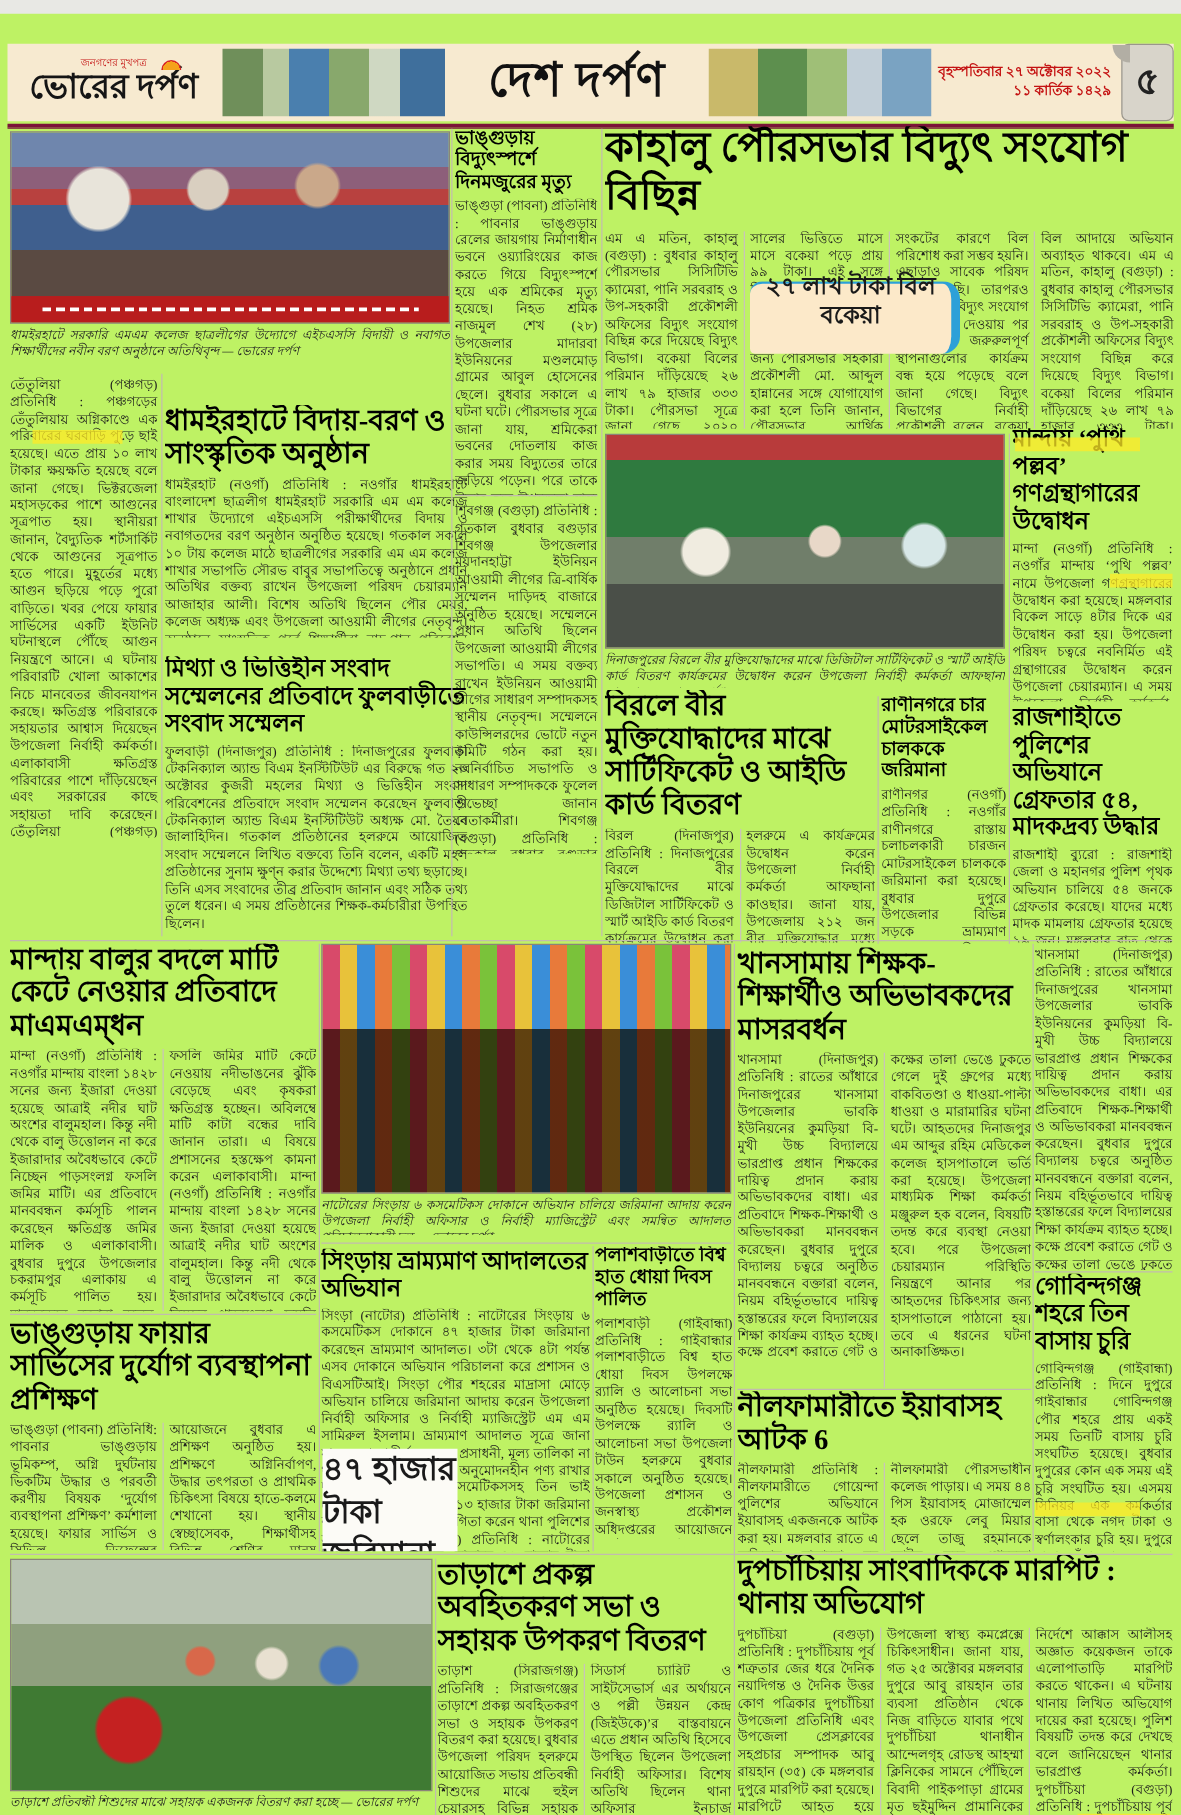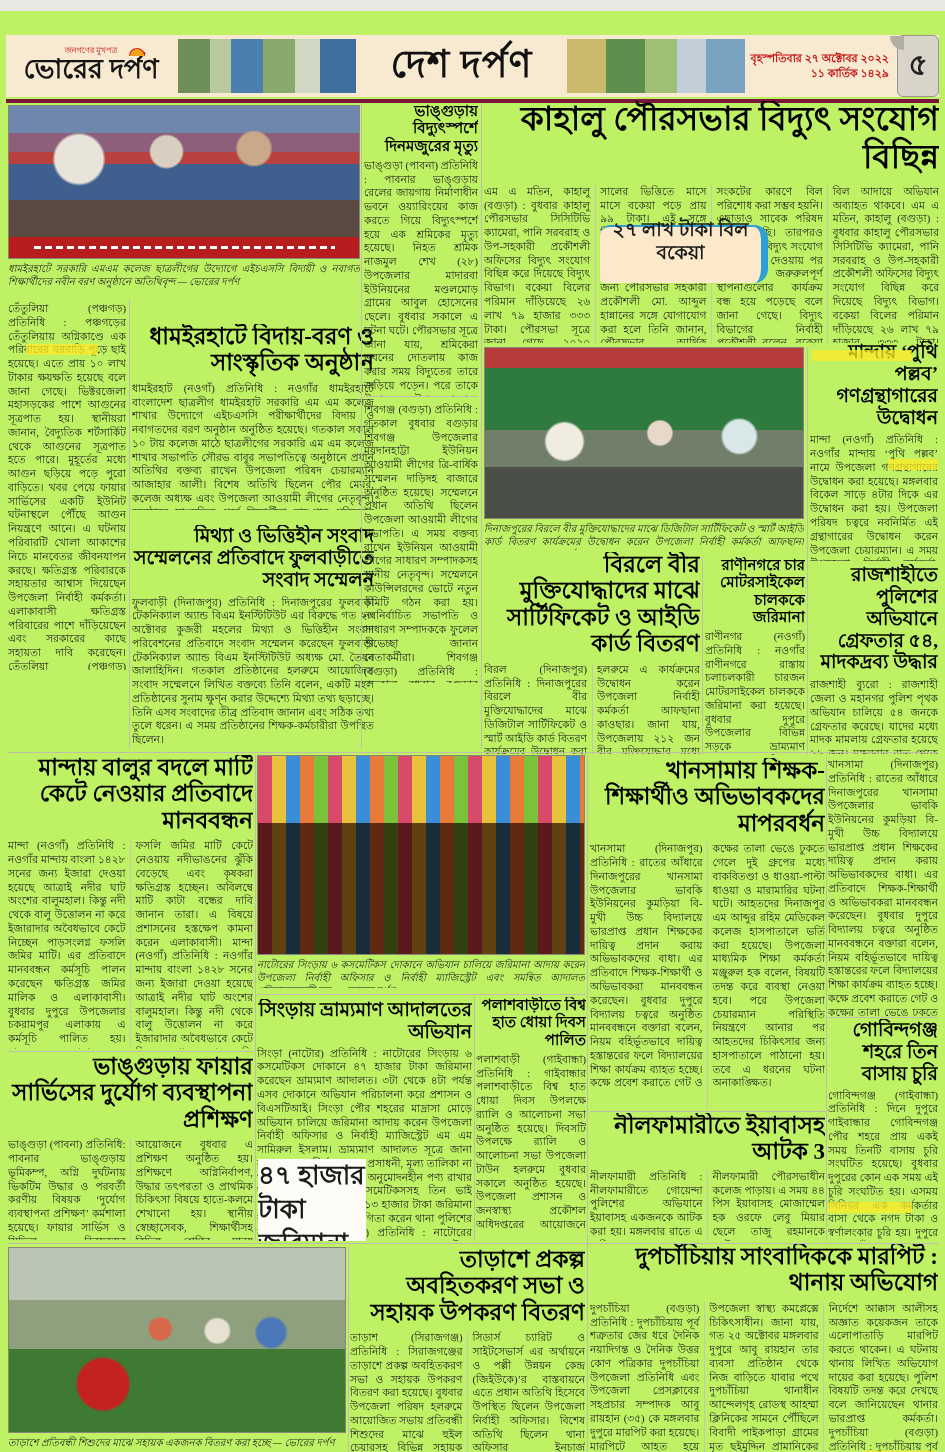--- a/index.html
+++ b/index.html
@@ -27,21 +27,21 @@
   .date-box { width:150px; display:flex; flex-direction:column; justify-content:center;
     align-items:flex-end; padding-right:8px; color:#c41212; font-size:11px; font-weight:bold; text-align:right; line-height:1.35; }
   .page-tab { width:42px; background:#d8d4ca; border:1px solid #9a968c; border-radius:6px;
     display:flex; align-items:center; justify-content:center; font-size:30px; font-weight:bold; color:#222; position:relative; }
   .page-tab:before { content:""; position:absolute; left:-8px; top:0; width:14px; height:14px;
     background:#b2aea4; border-radius:0 0 0 14px; }
   .head-rule { position:absolute; left:6px; top:88px; width:933px; height:4px;
     border-top:3px solid #7a1438; border-bottom:1px solid #7a1438; }
   
   .art { position:absolute; overflow:hidden; }
-  .hl { font-weight:bold; text-align:right; line-height:1.15; color:#000; }
+  .hl { font-weight:bold; text-align:left; line-height:1.15; color:#000; }
   .hl-xl { font-size:33px; }
   .hl-lg { font-size:23px; }
   .hl-md { font-size:19px; }
   .hl-sm { font-size:15px; }
   .body-txt { font-size:10.6px; line-height:1.3; text-align:justify; color:#1c1c1c; overflow:hidden; }
   .cols-2 { column-count:2; column-gap:10px; column-rule:1px solid #c9c4b8; }
   .cols-3 { column-count:3; column-gap:10px; column-rule:1px solid #c9c4b8; }
   .cols-4 { column-count:4; column-gap:10px; column-rule:1px solid #c9c4b8; }
   .caption { font-size:10px; font-style:italic; line-height:1.3; color:#222; text-align:justify; }
   .photo { position:absolute; overflow:hidden; border:1px solid #8a8578; }
@@ -155,21 +155,21 @@
     <div class="hl hl-md">মান্দায় ‘পুথি পল্লব’ গণগ্রন্থাগারের উদ্বোধন</div>
     <div class="body-txt" style="margin-top:5px; height:158px;">মান্দা (নওগাঁ) প্রতিনিধি : নওগাঁর মান্দায় ‘পুথি পল্লব’ নামে উপজেলা গণগ্রন্থাগারের উদ্বোধন করা হয়েছে। মঙ্গলবার বিকেল সাড়ে ৪টার দিকে এর উদ্বোধন করা হয়। উপজেলা পরিষদ চত্বরে নবনির্মিত এই গ্রন্থাগারের উদ্বোধন করেন উপজেলা চেয়ারম্যান। এ সময় উপজেলা নির্বাহী কর্মকর্তা, শিক্ষক, সাংবাদিকসহ বিভিন্ন শ্রেণি-পেশার মানুষ উপস্থিত ছিলেন। বক্তারা বলেন, বই পড়ার অভ্যাস গড়ে তুলতে এই গ্রন্থাগার গুরুত্বপূর্ণ ভূমিকা রাখবে। নতুন প্রজন্মকে জ্ঞানচর্চায় উদ্বুদ্ধ করতে সকলকে এগিয়ে আসার আহ্বান জানানো হয়।</div>
   </div>
 
   <div class="art" style="left:810px; top:553px; width:128px; height:190px;">
     <div class="hl hl-md">রাজশাহীতে পুলিশের অভিযানে গ্রেফতার ৫৪, মাদকদ্রব্য উদ্ধার</div>
     <div class="body-txt" style="margin-top:5px; height:108px;">রাজশাহী ব্যুরো : রাজশাহী জেলা ও মহানগর পুলিশ পৃথক অভিযান চালিয়ে ৫৪ জনকে গ্রেফতার করেছে। যাদের মধ্যে মাদক মামলায় গ্রেফতার হয়েছে ১৯ জন। মঙ্গলবার রাত থেকে বুধবার সকাল পর্যন্ত জেলার বিভিন্ন থানা এলাকায় এসব অভিযান চালানো হয়। এ সময় বিভিন্ন পরিমাণ হেরোইন, গাঁজা ও ইয়াবা উদ্ধার করা হয়েছে। গ্রেফতারকৃতদের মধ্যে বিভিন্ন মামলার পরোয়ানাভুক্ত আসামিও রয়েছে। পুলিশ জানায়, মাদক ও অপরাধ দমনে এ ধরনের অভিযান অব্যাহত থাকবে। গ্রেফতারকৃতদের আদালতের মাধ্যমে জেলহাজতে পাঠানো হয়েছে।</div>
   </div>
 
   <div class="art" style="left:8px; top:744px; width:245px; height:294px;">
-    <div class="hl hl-lg">মান্দায় বালুর বদলে মাটি কেটে নেওয়ার প্রতিবাদে মানববন্ধন</div>
+    <div class="hl hl-lg">মান্দায় বালুর বদলে মাটি কেটে নেওয়ার প্রতিবাদে মাএমএম্ধন</div>
     <div class="body-txt cols-2" style="margin-top:5px; height:222px;">মান্দা (নওগাঁ) প্রতিনিধি : নওগাঁর মান্দায় বাংলা ১৪২৮ সনের জন্য ইজারা দেওয়া হয়েছে আত্রাই নদীর ঘাট অংশের বালুমহাল। কিন্তু নদী থেকে বালু উত্তোলন না করে ইজারাদার অবৈধভাবে কেটে নিচ্ছেন পাড়সংলগ্ন ফসলি জমির মাটি। এর প্রতিবাদে মানববন্ধন কর্মসূচি পালন করেছেন ক্ষতিগ্রস্ত জমির মালিক ও এলাকাবাসী। বুধবার দুপুরে উপজেলার চকরামপুর এলাকায় এ কর্মসূচি পালিত হয়। মানববন্ধনে বক্তারা বলেন, ফসলি জমির মাটি কেটে নেওয়ায় নদীভাঙনের ঝুঁকি বেড়েছে এবং কৃষকরা ক্ষতিগ্রস্ত হচ্ছেন। অবিলম্বে মাটি কাটা বন্ধের দাবি জানান তারা। এ বিষয়ে প্রশাসনের হস্তক্ষেপ কামনা করেন এলাকাবাসী। মান্দা (নওগাঁ) প্রতিনিধি : নওগাঁর মান্দায় বাংলা ১৪২৮ সনের জন্য ইজারা দেওয়া হয়েছে আত্রাই নদীর ঘাট অংশের বালুমহাল। কিন্তু নদী থেকে বালু উত্তোলন না করে ইজারাদার অবৈধভাবে কেটে নিচ্ছেন পাড়সংলগ্ন ফসলি জমির মাটি। এর প্রতিবাদে মানববন্ধন কর্মসূচি পালন করেছেন ক্ষতিগ্রস্ত জমির মালিক ও এলাকাবাসী। বুধবার দুপুরে উপজেলার চকরামপুর এলাকায় এ কর্মসূচি পালিত হয়। মানববন্ধনে বক্তারা বলেন, ফসলি জমির মাটি কেটে নেওয়ায় নদীভাঙনের ঝুঁকি বেড়েছে এবং কৃষকরা ক্ষতিগ্রস্ত হচ্ছেন। অবিলম্বে মাটি কাটা বন্ধের দাবি জানান তারা। এ বিষয়ে প্রশাসনের হস্তক্ষেপ কামনা করেন এলাকাবাসী।</div>
   </div>
 
   <div class="art" style="left:8px; top:1043px; width:245px; height:186px;">
     <div class="hl hl-lg">ভাঙ্গুড়ায় ফায়ার সার্ভিসের দুর্যোগ ব্যবস্থাপনা প্রশিক্ষণ</div>
     <div class="body-txt cols-2" style="margin-top:5px; height:112px;">ভাঙ্গুড়া (পাবনা) প্রতিনিধি: পাবনার ভাঙ্গুড়ায় ভূমিকম্প, অগ্নি দুর্ঘটনায় ভিকটিম উদ্ধার ও পরবর্তী করণীয় বিষয়ক ‘দুর্যোগ ব্যবস্থাপনা প্রশিক্ষণ’ কর্মশালা হয়েছে। ফায়ার সার্ভিস ও সিভিল ডিফেন্সের আয়োজনে বুধবার এ প্রশিক্ষণ অনুষ্ঠিত হয়। প্রশিক্ষণে অগ্নিনির্বাপণ, উদ্ধার তৎপরতা ও প্রাথমিক চিকিৎসা বিষয়ে হাতে-কলমে শেখানো হয়। স্থানীয় স্বেচ্ছাসেবক, শিক্ষার্থীসহ বিভিন্ন শ্রেণির মানুষ প্রশিক্ষণে অংশ নেন। কর্মকর্তারা বলেন, দুর্যোগে প্রাণহানি কমাতে এ ধরনের প্রশিক্ষণ গুরুত্বপূর্ণ ভূমিকা রাখবে।</div>
   </div>
 
   <div class="photo ph-c" style="left:257px; top:744px; width:328px; height:200px;"></div>
   <div class="art caption" style="left:257px; top:947px; width:328px; height:30px;">নাটোরের সিংড়ায় ৬ কসমেটিকস দোকানে অভিযান চালিয়ে জরিমানা আদায় করেন উপজেলা নির্বাহী অফিসার ও নির্বাহী ম্যাজিস্ট্রেট এবং সমন্বিত আদালত পরিচালনাকারী দল — ভোরের দর্পণ</div>
@@ -182,28 +182,28 @@
     <div class="subhead-big">৪৭ হাজার টাকা জরিমানা</div>
 
   </div>
 
   <div class="art" style="left:476px; top:986px; width:110px; height:244px;">
     <div class="hl hl-sm">পলাশবাড়ীতে বিশ্ব হাত ধোয়া দিবস পালিত</div>
     <div class="body-txt" style="margin-top:4px; height:178px;">পলাশবাড়ী (গাইবান্ধা) প্রতিনিধি : গাইবান্ধার পলাশবাড়ীতে বিশ্ব হাত ধোয়া দিবস উপলক্ষে র‌্যালি ও আলোচনা সভা অনুষ্ঠিত হয়েছে। দিবসটি উপলক্ষে র‌্যালি ও আলোচনা সভা উপজেলা টাউন হলরুমে বুধবার সকালে অনুষ্ঠিত হয়েছে। উপজেলা প্রশাসন ও জনস্বাস্থ্য প্রকৌশল অধিদপ্তরের আয়োজনে অনুষ্ঠানে সভাপতিত্ব করেন উপজেলা নির্বাহী অফিসার। বক্তারা সঠিক নিয়মে হাত ধোয়ার গুরুত্ব তুলে ধরেন। শিক্ষার্থীসহ বিভিন্ন শ্রেণি-পেশার মানুষ অনুষ্ঠানে অংশগ্রহণ করেন।</div>
   </div>
 
   <div class="art" style="left:590px; top:747px; width:235px; height:352px;">
-    <div class="hl hl-lg">খানসামায় শিক্ষক-শিক্ষার্থীও অভিভাবকদের মাপরবর্ধন</div>
+    <div class="hl hl-lg">খানসামায় শিক্ষক-শিক্ষার্থীও অভিভাবকদের মাসরবর্ধন</div>
     <div class="body-txt cols-2" style="margin-top:5px; height:278px;">খানসামা (দিনাজপুর) প্রতিনিধি : রাতের আঁধারে দিনাজপুরের খানসামা উপজেলার ভাবকি ইউনিয়নের কুমড়িয়া বি-মুখী উচ্চ বিদ্যালয়ে ভারপ্রাপ্ত প্রধান শিক্ষকের দায়িত্ব প্রদান করায় অভিভাবকদের বাধা। এর প্রতিবাদে শিক্ষক-শিক্ষার্থী ও অভিভাবকরা মানববন্ধন করেছেন। বুধবার দুপুরে বিদ্যালয় চত্বরে অনুষ্ঠিত মানববন্ধনে বক্তারা বলেন, নিয়ম বহির্ভূতভাবে দায়িত্ব হস্তান্তরের ফলে বিদ্যালয়ের শিক্ষা কার্যক্রম ব্যাহত হচ্ছে। কক্ষে প্রবেশ করাতে গেট ও কক্ষের তালা ভেঙে ঢুকতে গেলে দুই গ্রুপের মধ্যে বাকবিতণ্ডা ও ধাওয়া-পাল্টা ধাওয়া ও মারামারির ঘটনা ঘটে। আহতদের দিনাজপুর এম আব্দুর রহিম মেডিকেল কলেজ হাসপাতালে ভর্তি করা হয়েছে। উপজেলা মাধ্যমিক শিক্ষা কর্মকর্তা মঞ্জুরুল হক বলেন, বিষয়টি তদন্ত করে ব্যবস্থা নেওয়া হবে। পরে উপজেলা চেয়ারম্যান পরিস্থিতি নিয়ন্ত্রণে আনার পর আহতদের চিকিৎসার জন্য হাসপাতালে পাঠানো হয়। তবে এ ধরনের ঘটনা অনাকাঙ্ক্ষিত।</div>
   </div>
 
   <div class="art body-txt" style="left:828px; top:747px; width:110px; height:258px;">খানসামা (দিনাজপুর) প্রতিনিধি : রাতের আঁধারে দিনাজপুরের খানসামা উপজেলার ভাবকি ইউনিয়নের কুমড়িয়া বি-মুখী উচ্চ বিদ্যালয়ে ভারপ্রাপ্ত প্রধান শিক্ষকের দায়িত্ব প্রদান করায় অভিভাবকদের বাধা। এর প্রতিবাদে শিক্ষক-শিক্ষার্থী ও অভিভাবকরা মানববন্ধন করেছেন। বুধবার দুপুরে বিদ্যালয় চত্বরে অনুষ্ঠিত মানববন্ধনে বক্তারা বলেন, নিয়ম বহির্ভূতভাবে দায়িত্ব হস্তান্তরের ফলে বিদ্যালয়ের শিক্ষা কার্যক্রম ব্যাহত হচ্ছে। কক্ষে প্রবেশ করাতে গেট ও কক্ষের তালা ভেঙে ঢুকতে গেলে দুই গ্রুপের মধ্যে বাকবিতণ্ডা ও ধাওয়া-পাল্টা ধাওয়া ও মারামারির ঘটনা ঘটে। আহতদের দিনাজপুর এম আব্দুর রহিম মেডিকেল কলেজ হাসপাতালে ভর্তি করা হয়েছে। উপজেলা মাধ্যমিক শিক্ষা কর্মকর্তা মঞ্জুরুল হক বলেন, বিষয়টি তদন্ত করে ব্যবস্থা নেওয়া হবে। পরে উপজেলা চেয়ারম্যান পরিস্থিতি নিয়ন্ত্রণে আনার পর আহতদের চিকিৎসার জন্য হাসপাতালে পাঠানো হয়। তবে এ ধরনের ঘটনা অনাকাঙ্ক্ষিত।</div>
 
   <div class="art" style="left:590px; top:1102px; width:235px; height:128px;">
-    <div class="hl hl-lg">নীলফামারীতে ইয়াবাসহ আটক 3</div>
+    <div class="hl hl-lg">নীলফামারীতে ইয়াবাসহ আটক 6</div>
     <div class="body-txt cols-2" style="margin-top:4px; height:86px;">নীলফামারী প্রতিনিধি : নীলফামারীতে গোয়েন্দা পুলিশের অভিযানে ইয়াবাসহ একজনকে আটক করা হয়। মঙ্গলবার রাতে এ অভিযান চালানো হয় নীলফামারী পৌরসভাধীন কলেজ পাড়ায়। এ সময় ৪৪ পিস ইয়াবাসহ মোজাম্মেল হক ওরফে লেবু মিয়ার ছেলে তাজু রহমানকে আটক করে গোয়েন্দা পুলিশ। আটককৃতের বিরুদ্ধে মাদকদ্রব্য নিয়ন্ত্রণ আইনে মামলা দায়ের করা হয়েছে। পুলিশ জানায়, মাদকবিরোধী এ ধরনের অভিযান অব্যাহত থাকবে।</div>
   </div>
 
   <div class="art" style="left:828px; top:1008px; width:110px; height:222px;">
     <div class="hl hl-md">গোবিন্দগঞ্জ শহরে তিন বাসায় চুরি</div>
     <div class="body-txt" style="margin-top:4px; height:160px;">গোবিন্দগঞ্জ (গাইবান্ধা) প্রতিনিধি : দিনে দুপুরে গাইবান্ধার গোবিন্দগঞ্জ পৌর শহরে প্রায় একই সময় তিনটি বাসায় চুরি সংঘটিত হয়েছে। বুধবার দুপুরের কোন এক সময় এই চুরি সংঘটিত হয়। এসময় সিনিয়র এক কর্মকর্তার বাসা থেকে নগদ টাকা ও স্বর্ণালংকার চুরি হয়। দুপুরে বাসা ফাঁকা পেয়ে চোরের দল সিঁধ কেটে ঘরে ঢুকে মালামাল নিয়ে যায়। ভুক্তভোগীরা থানায় অভিযোগ দায়ের করেছেন। পুলিশ ঘটনাস্থল পরিদর্শন করে তদন্ত শুরু করেছে বলে জানা গেছে।</div>
   </div>
 
   <div class="photo ph-d" style="left:8px; top:1236px; width:338px; height:186px;"></div>
   <div class="art caption" style="left:8px; top:1425px; width:338px; height:24px;">তাড়াশে প্রতিবন্ধী শিশুদের মাঝে সহায়ক একজনক বিতরণ করা হচ্ছে — ভোরের দর্পণ</div>

